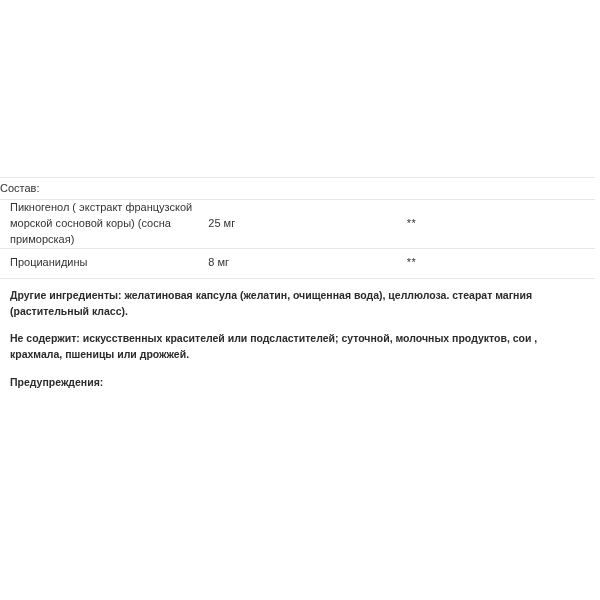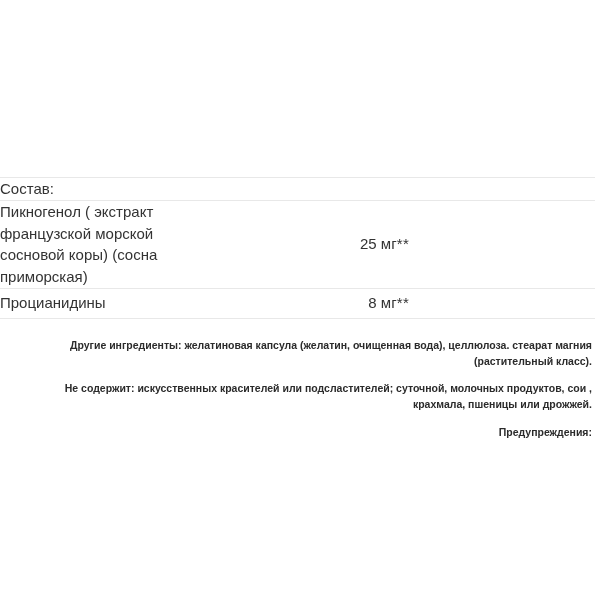--- a/index.html
+++ b/index.html
@@ -26,21 +26,21 @@
   
   .top-spacer {
     height: 177px;
   }
 
   
   .facts {
     width: 595px;
     border-collapse: collapse;
     table-layout: fixed;
-    font-size: 15px;
+    font-size: 11px;
   }
 
   .facts td {
     border-bottom: 1px solid #e8e8e8;
     padding: 0;
     vertical-align: middle;
     color: #333333;
     font-weight: normal;
   }
 
@@ -52,21 +52,20 @@
   .col-amount { width: 117px; }
   .col-dv     { width: 120px; }
 
   .cell-name {
     padding: 6px 6px 6px 10px;
     line-height: 1.45;
   }
   .cell-amount {
     padding: 6px 4px 6px 8px;
     line-height: 1.45;
-    text-align: right;
   }
   .cell-dv {
     padding: 6px 4px 6px 5px;
     line-height: 1.45;
   }
 
   .row-plain td {
     height: 21px;
   }
 
@@ -78,31 +77,31 @@
     padding-left: 8px;
     white-space: nowrap;
   }
   .header-dv {
     padding-left: 5px;
     line-height: 1.5;
   }
 
   .nutrient-row td {
     height: 29px;
+    padding-left: 10px;
   }
 
   .asterisks {
     letter-spacing: 0.5px;
   }
 
   
   .notes {
     padding: 0 8px 0 10px;
-    margin-top: 19px;
-    text-align: right;
+    margin-top: 9px;
   }
   .note {
     font-size: 10.5px;
     font-weight: bold;
     color: #2b2b2b;
     line-height: 1.5;
     margin: 0 0 12px 0;
   }
   .note:last-child {
     margin-bottom: 0;

